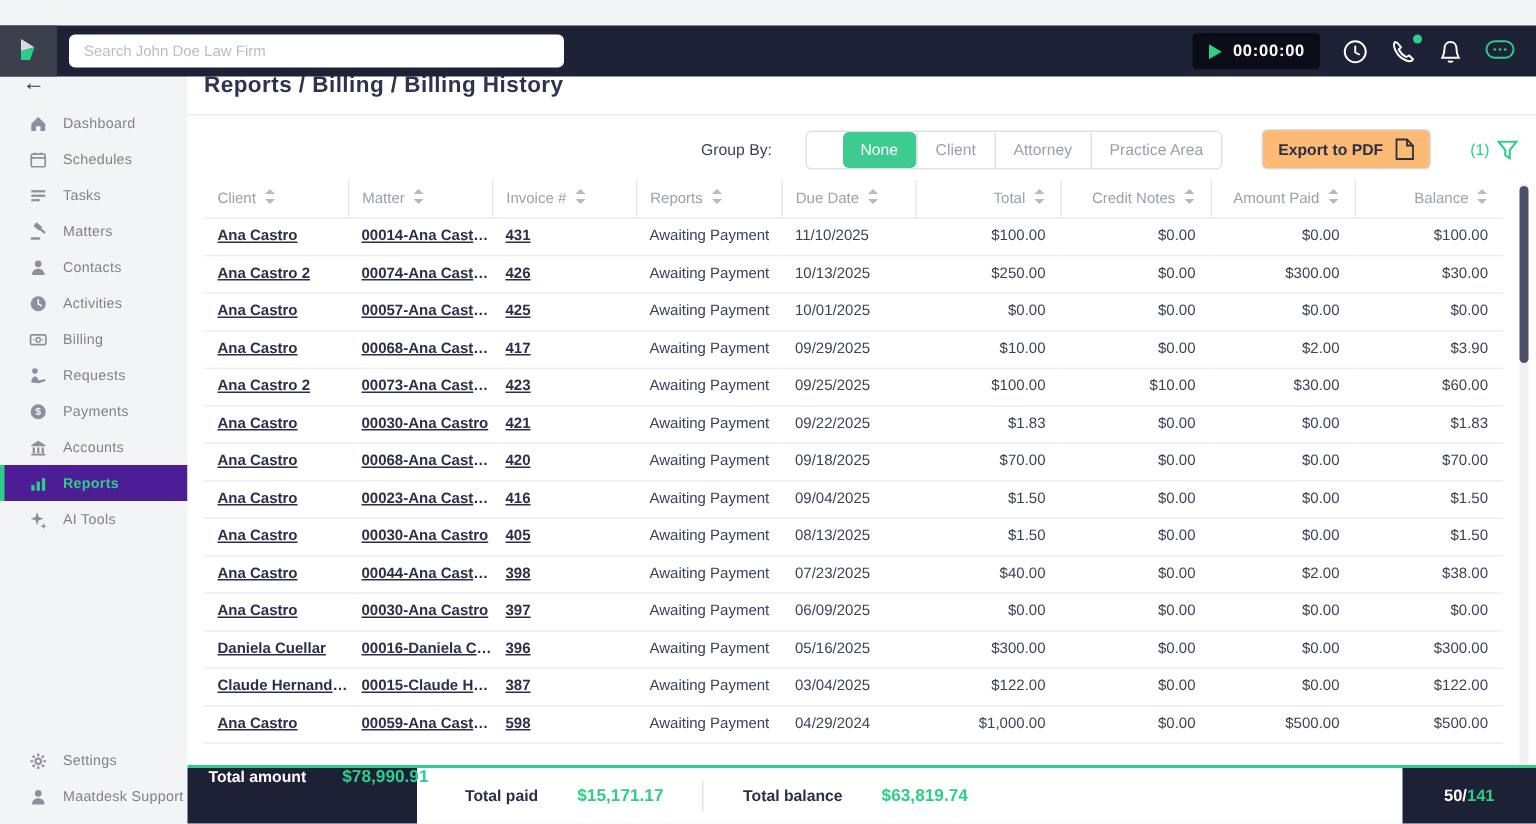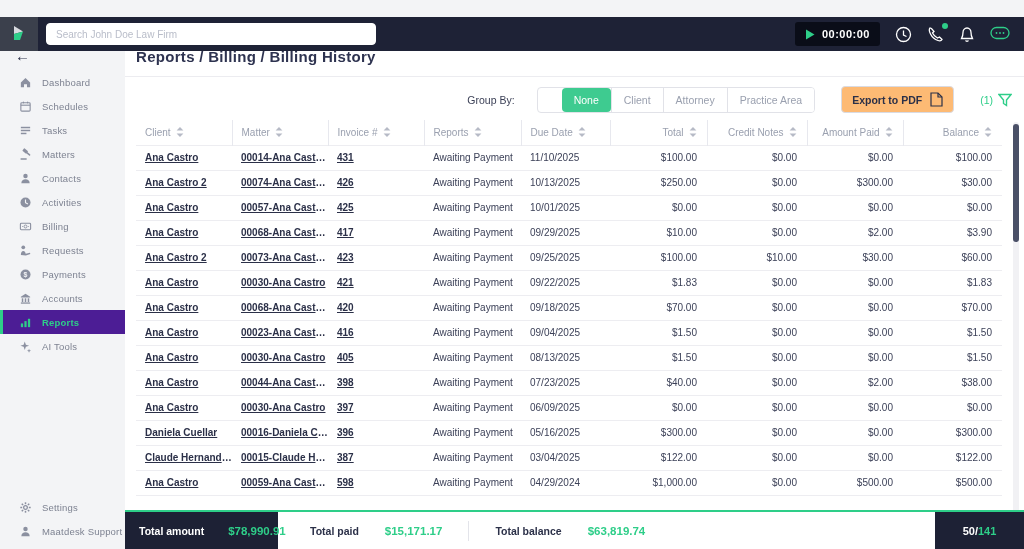--- a/index.html
+++ b/index.html
@@ -71,21 +71,21 @@
 
   
   .vscroll { position:absolute; top:88px; right:5px; width:6px; height:400px;
              background:#f1f1f4; border-radius:3px; }
   .vscroll-thumb { position:absolute; top:2px; left:0; width:6px; height:118px;
                    background:#4a5067; border-radius:3px; cursor:pointer; }
 
   
   .footer { position:absolute; bottom:0; left:125px; width:899px; height:39px; background:#ffffff;
             border-top:2px solid #2ece89; display:flex; align-items:stretch; z-index:6; }
-  .f-dark { background:#1d2135; display:flex; align-items:center; gap:12px; padding:0 14px; width:153px; }
+  .f-dark { background:#1d2135; display:flex; gap:12px; padding:0 14px; width:153px; }
   .f-dark .f-lbl { color:#ffffff; font-size:10.5px; font-weight:bold; white-space:nowrap; }
   .f-div-dark { width:1px; height:20px; background:#454a5e; }
   .f-val { color:#2ece89; font-size:11.5px; font-weight:bold; white-space:nowrap; }
   .f-white { display:flex; align-items:center; gap:26px; padding-left:32px; flex:1; }
   .f-white .f-lbl { color:#2b3048; font-size:10.5px; font-weight:bold; }
   .f-div-light { width:1px; height:20px; background:#e3e4ea; }
   .f-count { background:#1d2135; width:89px; display:flex; align-items:center; justify-content:center;
              font-size:11px; font-weight:bold; color:#ffffff; }
   .f-count .green { color:#2ece89; }
 </style>

